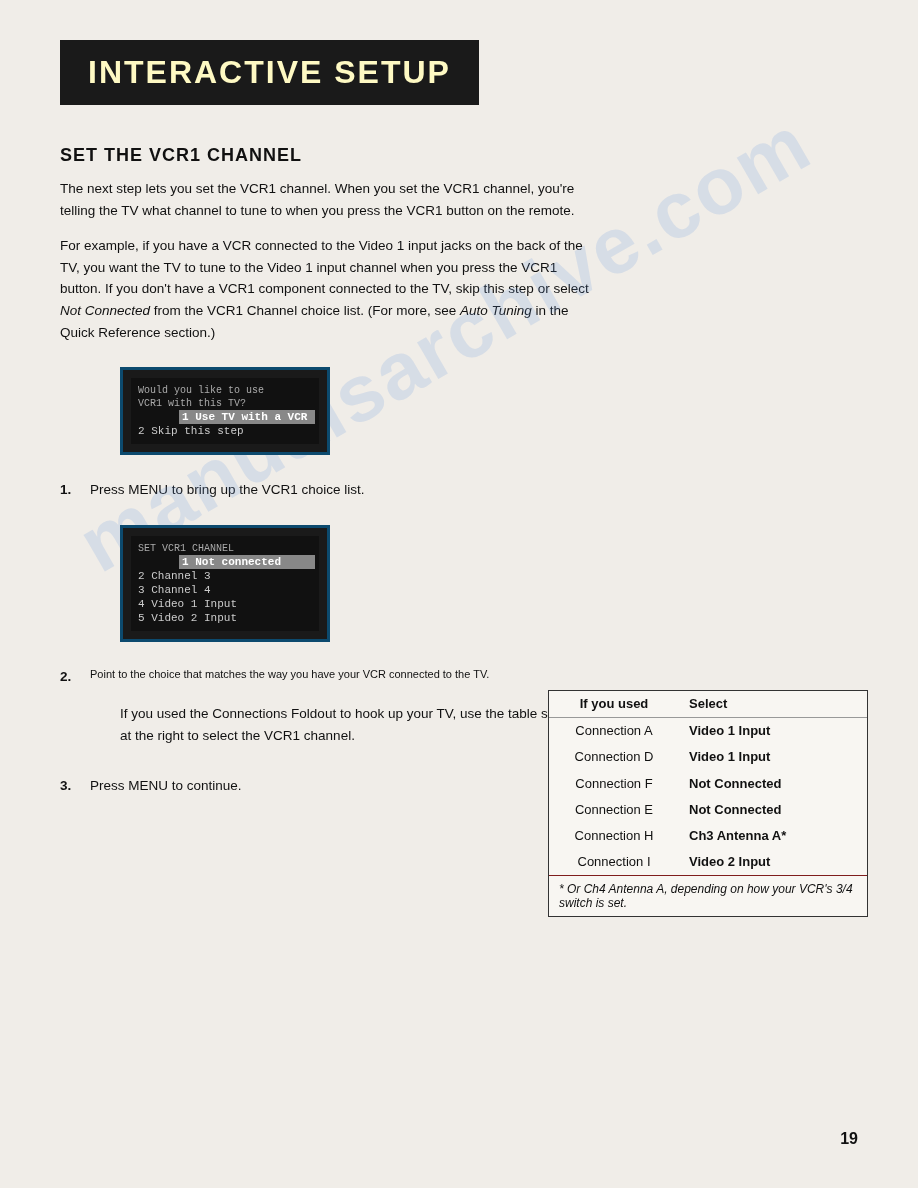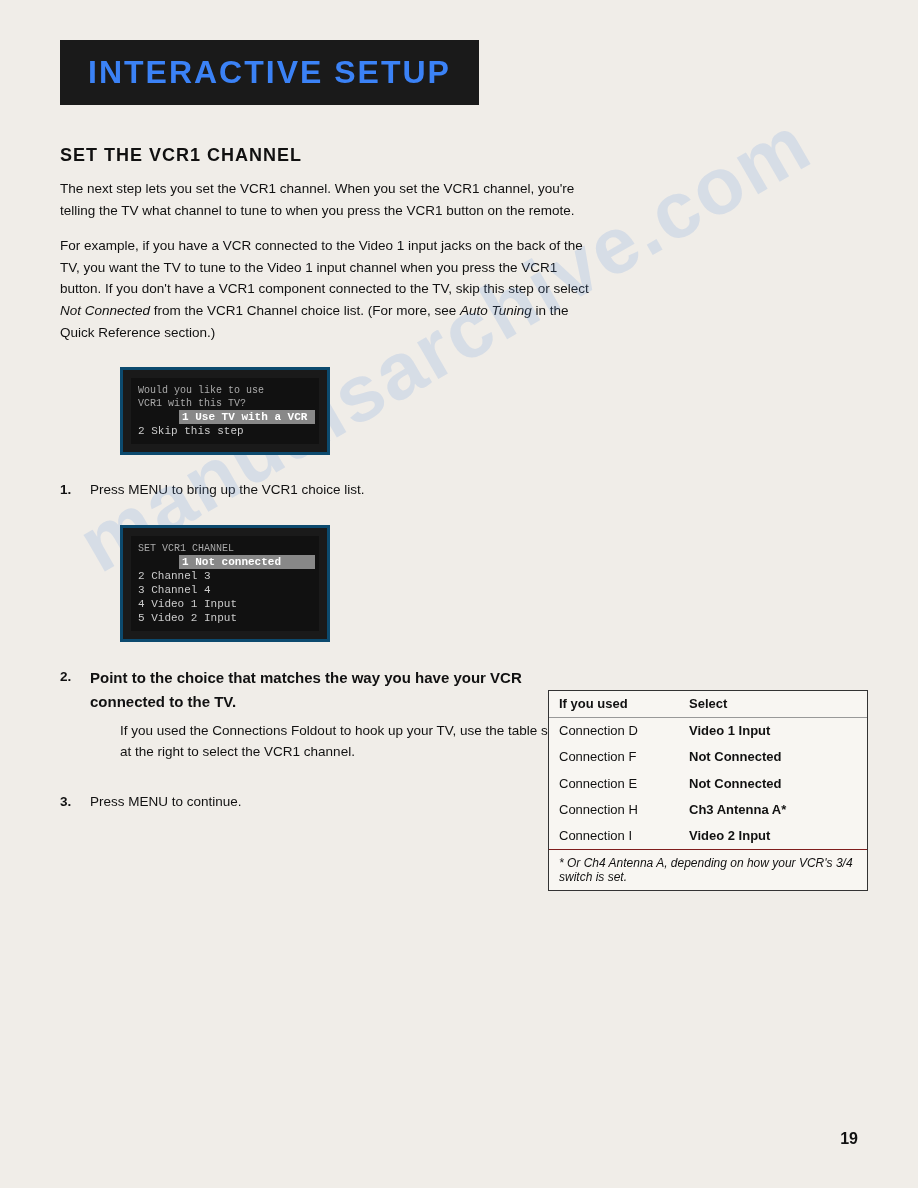--- a/index.html
+++ b/index.html
@@ -22,21 +22,21 @@
     }
 
     
     .header-banner {
       background: #1a1a1a;
       display: inline-block;
       padding: 14px 28px;
       margin-bottom: 40px;
     }
     .header-banner h1 {
-      color: #3b82f6;
+      color: #fef9c3;
       font-size: 32px;
       font-weight: 900;
       letter-spacing: 2px;
       text-transform: uppercase;
       font-family: Arial Black, Arial, sans-serif;
     }
 
     
     .section-title {
       font-size: 18px;
@@ -130,20 +130,21 @@
 
     .table-box table tr td {
       padding: 4px 10px;
       vertical-align: top;
       line-height: 1.4;
     }
 
     .table-box table tr td:first-child {
       font-weight: normal;
       width: 130px;
+      text-align: center;
     }
 
     .table-box table tr td:last-child {
       font-weight: bold;
     }
 
     .table-box .table-header-row td {
       font-weight: bold !important;
       border-bottom: 1px solid #999;
       padding-bottom: 4px;
@@ -176,24 +177,23 @@
       font-weight: bold;
       transform: rotate(-30deg);
       pointer-events: none;
       letter-spacing: 2px;
       line-height: 1.1;
       text-align: center;
     }
 
     .step-2-text {
       max-width: 530px;
-      font-size: 15px;
+      font-size: 11px;
       line-height: 1.6;
-      margin-bottom: 6px;
-      font-weight: bold;
+      margin-bottom: 20px;
     }
 
     .step-2-sub {
       max-width: 530px;
       font-size: 13.5px;
       line-height: 1.6;
       margin-bottom: 14px;
       margin-left: 30px;
     }
   </style>
@@ -269,20 +269,24 @@
 
   
   <div class="table-box">
     <table>
       <tbody>
           <tr class="table-header-row">
         <td>If you used</td>
         <td>Select</td>
       </tr>
       <tr>
+        <td>Connection A</td>
+        <td>Video 1 Input</td>
+      </tr>
+      <tr>
         <td>Connection D</td>
         <td>Video 1 Input</td>
       </tr>
       <tr>
         <td>Connection F</td>
         <td>Not Connected</td>
       </tr>
       <tr>
         <td>Connection E</td>
         <td>Not Connected</td>

